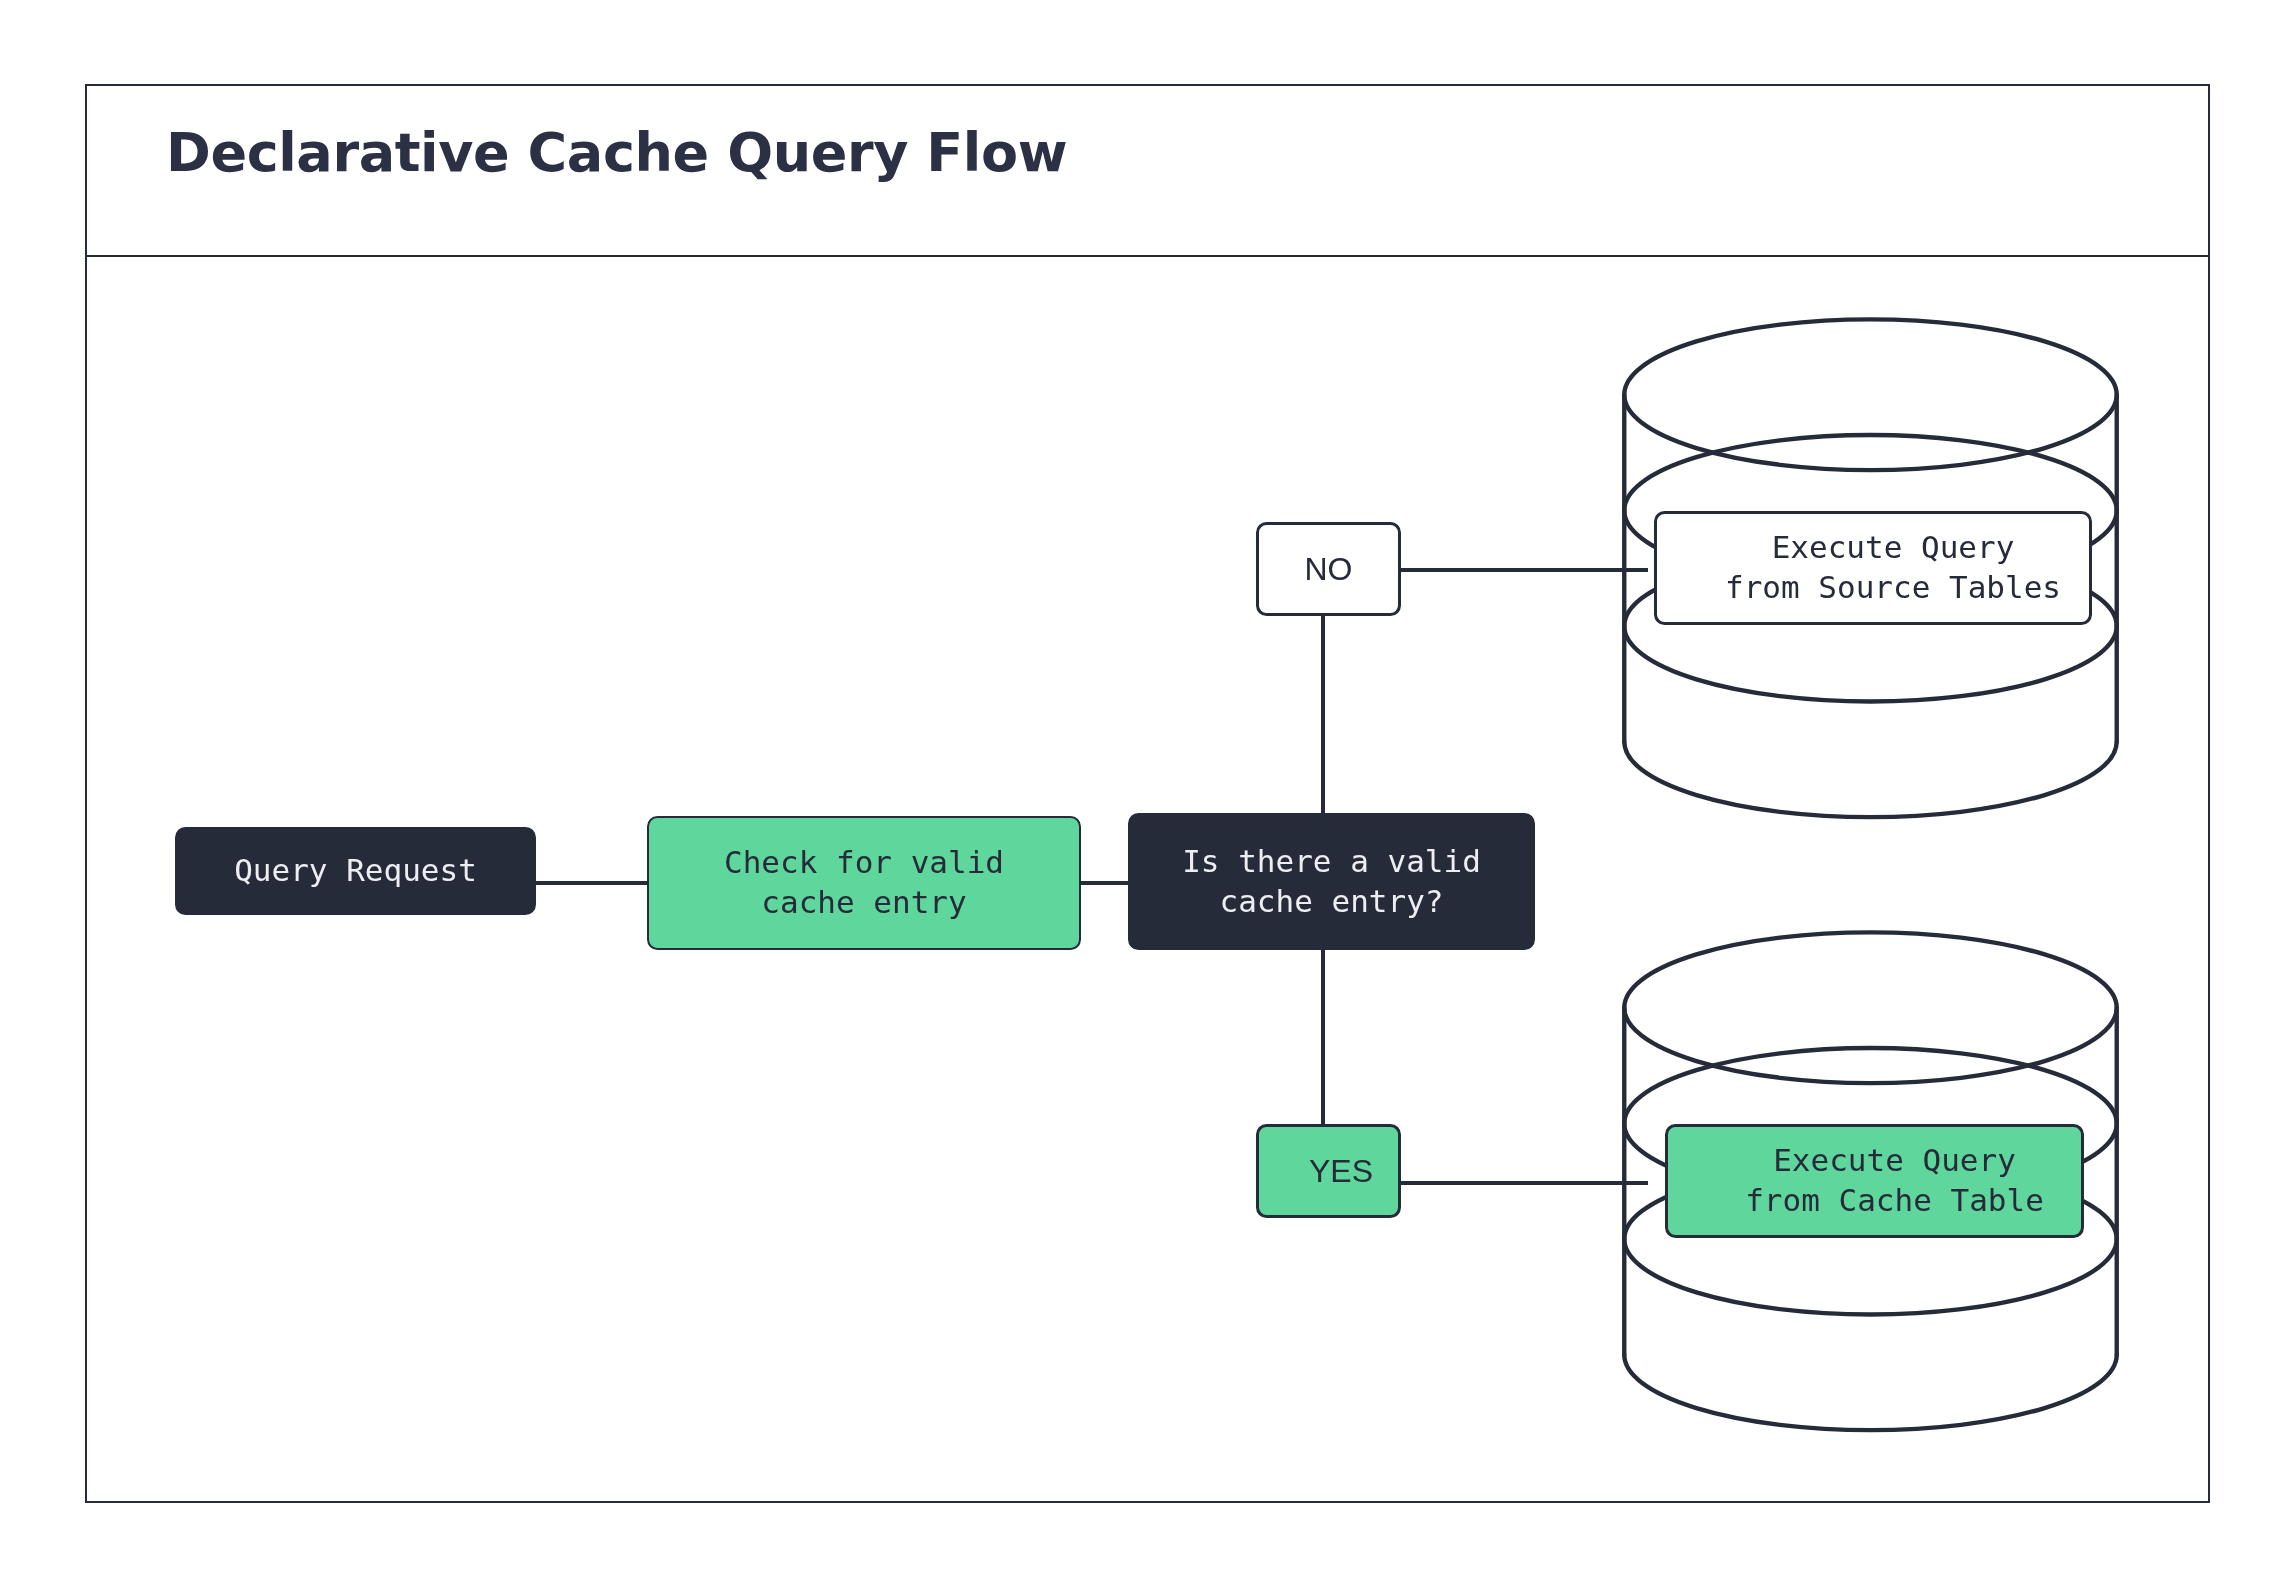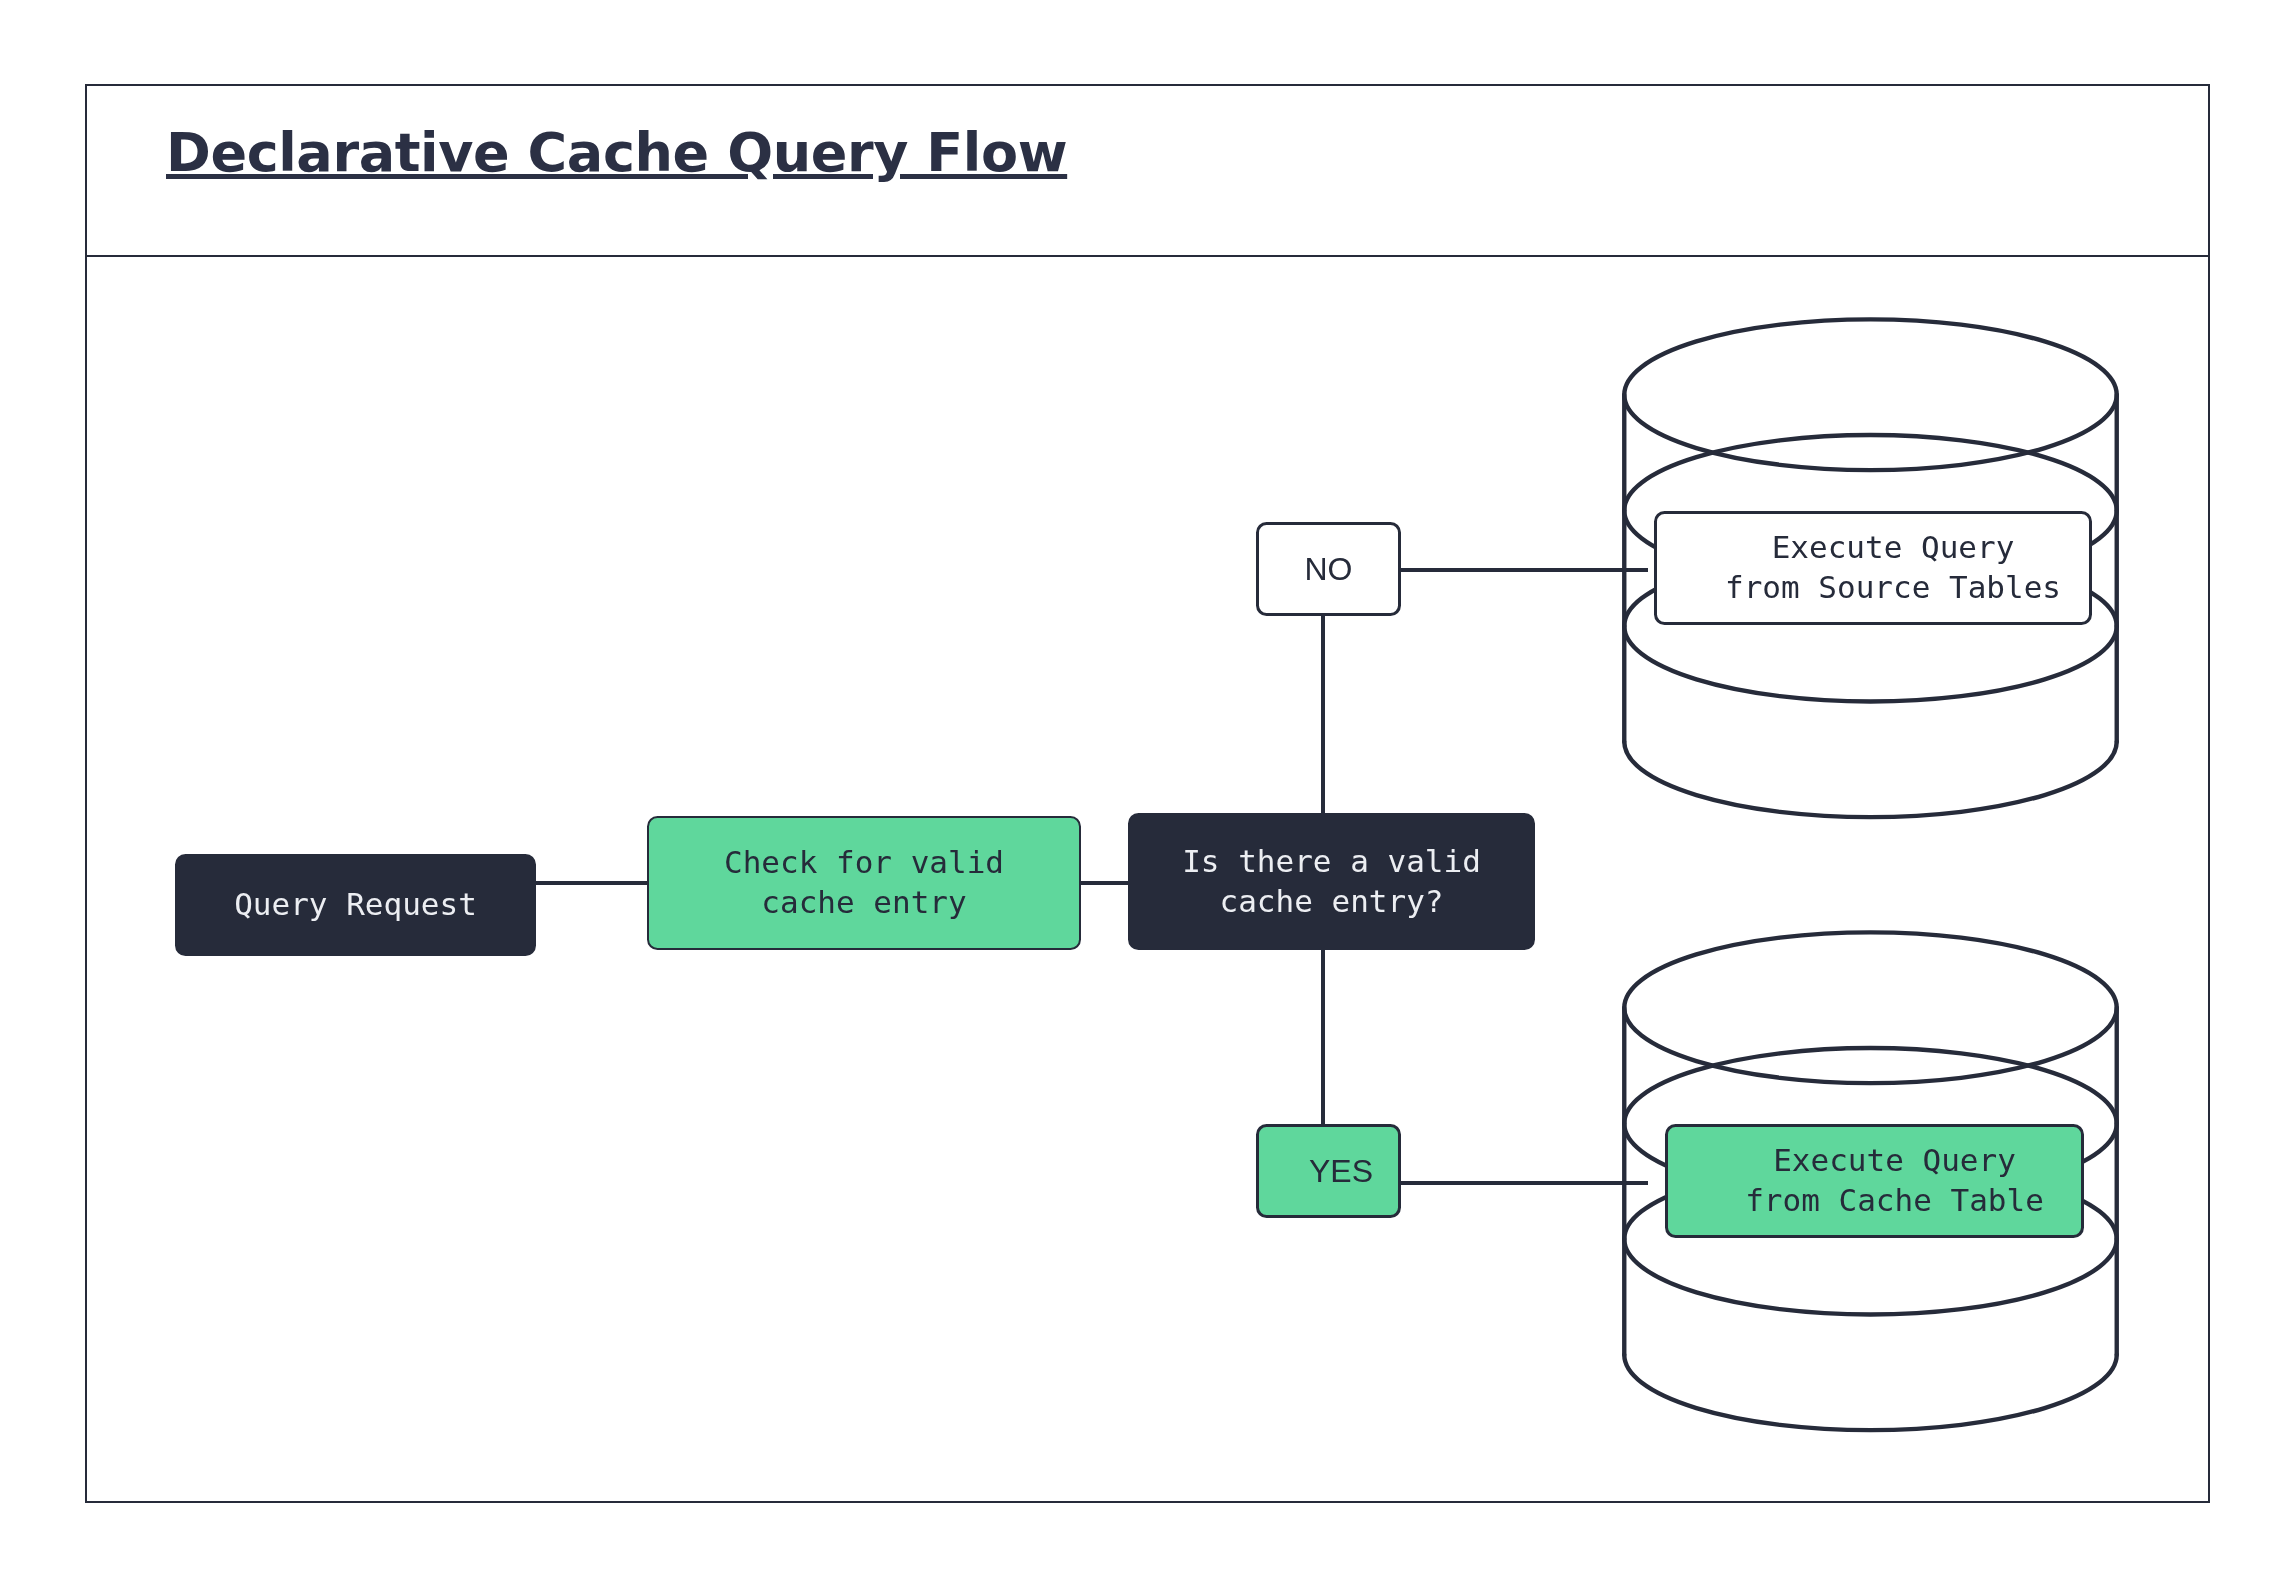--- a/index.html
+++ b/index.html
@@ -41,21 +41,20 @@
   .diagram-title {
     position: absolute;
     left: 166px;
     top: 121px;
     font-family: "DejaVu Sans", "Liberation Sans", sans-serif;
     font-size: 54px;
     font-weight: bold;
     color: #2b3044;
     letter-spacing: -0.4px;
     white-space: nowrap;
-    text-decoration: underline;
   }
   
   .node {
     position: absolute;
     box-sizing: border-box;
     display: flex;
     align-items: center;
     justify-content: center;
     text-align: center;
     font-family: "DejaVu Sans Mono", "Liberation Mono", monospace;
@@ -134,21 +133,21 @@
   <div class="connector conn-h" style="left:1032px; top:881px; width:100px;"></div>
 
   <div class="connector conn-v" style="left:1321px; top:612px; width:3.5px; height:203px;"></div>
 
   <div class="connector conn-h" style="left:1397px; top:568px; width:251px;"></div>
 
   <div class="connector conn-v" style="left:1321px; top:946px; width:3.5px; height:181px;"></div>
 
   <div class="connector conn-h" style="left:1397px; top:1181px; width:251px;"></div>
 
-  <div class="node node-dark" style="left:175px; top:854px; width:361px; height:102px;">Query Request</div>
+  <div class="node node-dark" style="left:175px; top:827px; width:361px; height:88px;">Query Request</div>
 
   <div class="node node-green" style="left:647px; top:816px; width:434px; height:134px;">Check for valid
 cache entry</div>
 
   <div class="node node-dark" style="left:1128px; top:813px; width:407px; height:137px;">Is there a valid
 cache entry?</div>
 
   <div class="branch-label branch-no" style="left:1256px; top:522px; width:145px; height:94px;">NO</div>
 
   <div class="branch-label branch-yes" style="left:1256px; top:1124px; width:145px; height:94px;">YES</div>

